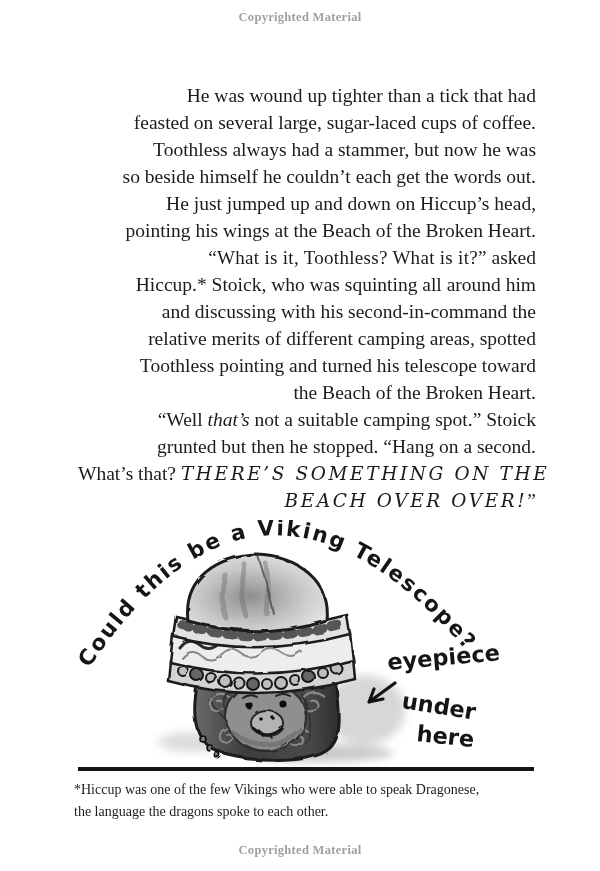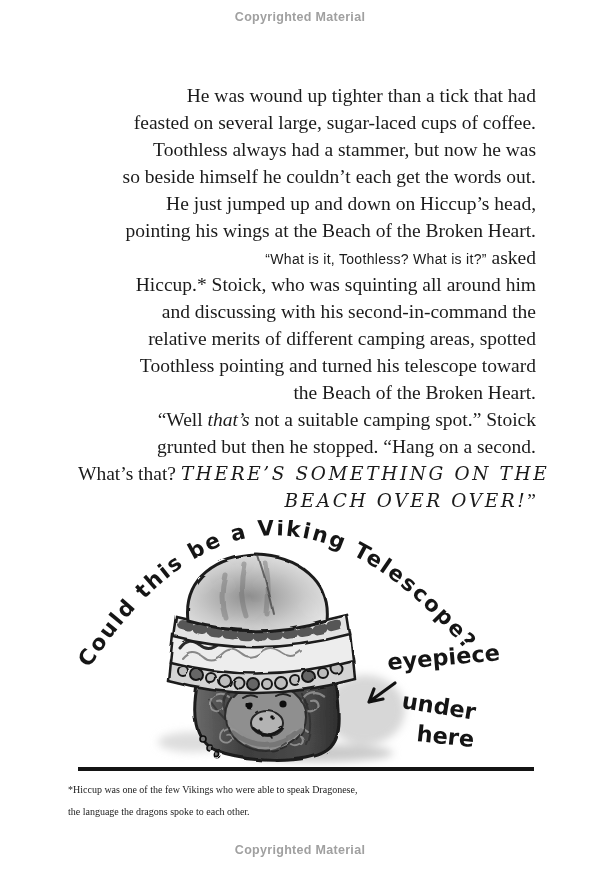--- a/index.html
+++ b/index.html
@@ -1,32 +1,32 @@
 <!DOCTYPE html>
 <html><head>
 <meta charset="utf-8">
 <style>
   html,body{margin:0;padding:0;background:#fff;}
   .page{position:relative;width:600px;height:871px;background:#ffffff;overflow:hidden;
         font-family:"Liberation Serif",serif;color:#1b1b1b;}
   .copyright{position:absolute;left:0;width:100%;text-align:center;
-        font-family:Liberation Sans, sans-serif;font-size:12.5px;font-weight:bold;
+        font-family:Liberation Serif, serif;font-size:12.5px;font-weight:bold;
         color:#a0a0a0;letter-spacing:.3px;}
   .copyright.top{top:10px;}
   .copyright.bottom{top:843px;}
   .bodytext{position:absolute;left:78px;top:82px;width:458px;
         font-size:19.5px;line-height:27px;white-space:nowrap;}
   .bl{height:27px;text-align:right;}
   .ind{padding-left:47px;}
   .it{font-style:italic;}
-  .dragonese{font-family:Liberation Sans, sans-serif;font-size:14px;letter-spacing:.3px;}
+  .dragonese{font-family:Liberation Serif, serif;font-size:19px;letter-spacing:.3px;}
   .shout{font-family:"DejaVu Serif",serif;font-style:italic;font-size:18.5px;letter-spacing:2.6px;}
   .rule{position:absolute;left:78px;top:767px;width:456px;height:4px;background:#141414;}
-  .footnote{position:absolute;left:68px;top:779px;width:472px;
-        font-size:10px;line-height:21.5px;white-space:nowrap;}
+  .footnote{position:absolute;left:74px;top:779px;width:472px;
+        font-size:14px;line-height:21.5px;white-space:nowrap;}
   .illo{position:absolute;left:60px;top:520px;}
   .hand{font-family:"DejaVu Sans",sans-serif;font-weight:700;fill:#151515;}
 </style>
 </head>
 <body>
 
 <div class="page">
 
   <div class="copyright top">Copyrighted Material</div>
 

